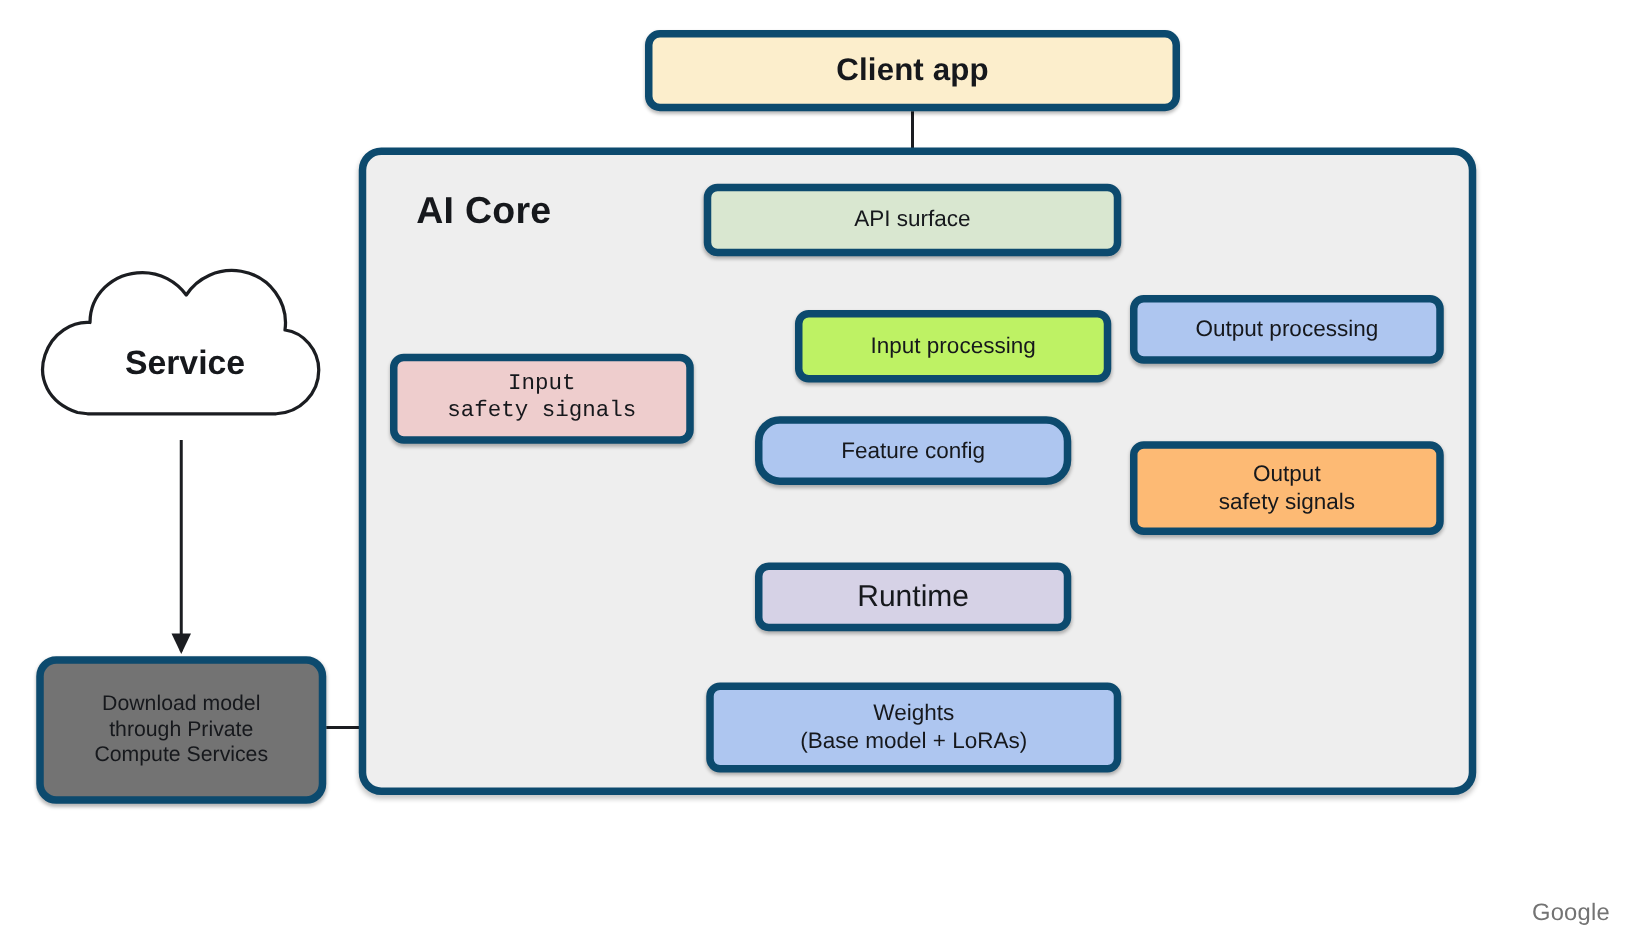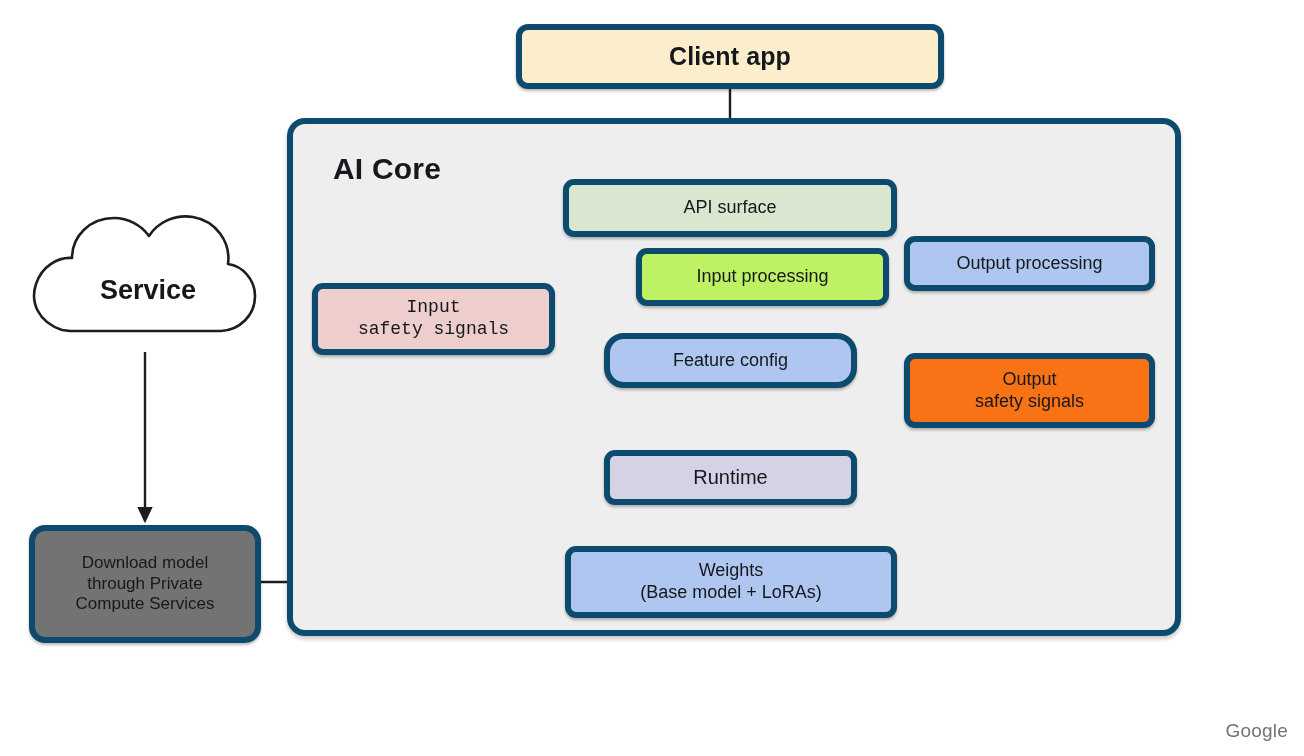--- a/index.html
+++ b/index.html
@@ -60,21 +60,20 @@
     font-size: 30px;
     font-weight: 700;
     color: #16181c;
     letter-spacing: .2px;
   }
   .n-api {
     left: 563px; top: 147px; width: 334px; height: 58px;
     background: #d9e7d0;
     border-radius: 11px;
     font-size: 18px;
-    margin-top: 32px;
   }
   .n-inproc {
     left: 604px; top: 248px; width: 253px; height: 58px;
     background: #bef264;
     border-radius: 11px;
     font-size: 18px;
     margin-left: 32px;
   }
   .n-insafety {
     left: 312px; top: 283px; width: 243px; height: 72px;
@@ -86,37 +85,37 @@
   .n-featcfg {
     left: 604px; top: 333px; width: 253px; height: 55px;
     background: #aec6f0;
     border-radius: 20px;
     font-size: 18px;
   }
   .n-runtime {
     left: 604px; top: 450px; width: 253px; height: 55px;
     background: #d6d2e6;
     border-radius: 11px;
-    font-size: 20px;
+    font-size: 24px;
   }
   .n-weights {
     left: 565px; top: 546px; width: 332px; height: 72px;
     background: #aec6f0;
     border-radius: 11px;
     font-size: 18px;
   }
   .n-outproc {
     left: 904px; top: 236px; width: 251px; height: 55px;
     background: #aec6f0;
     border-radius: 11px;
     font-size: 18px;
   }
   .n-outsafety {
     left: 904px; top: 353px; width: 251px; height: 75px;
-    background: #f97316;
+    background: #fdba74;
     border-radius: 11px;
     font-size: 18px;
   }
   .n-download {
     left: 29px; top: 525px; width: 232px; height: 118px;
     background: #737373;
     border-radius: 16px;
     font-size: 17px;
   }
   .cloud-label {

